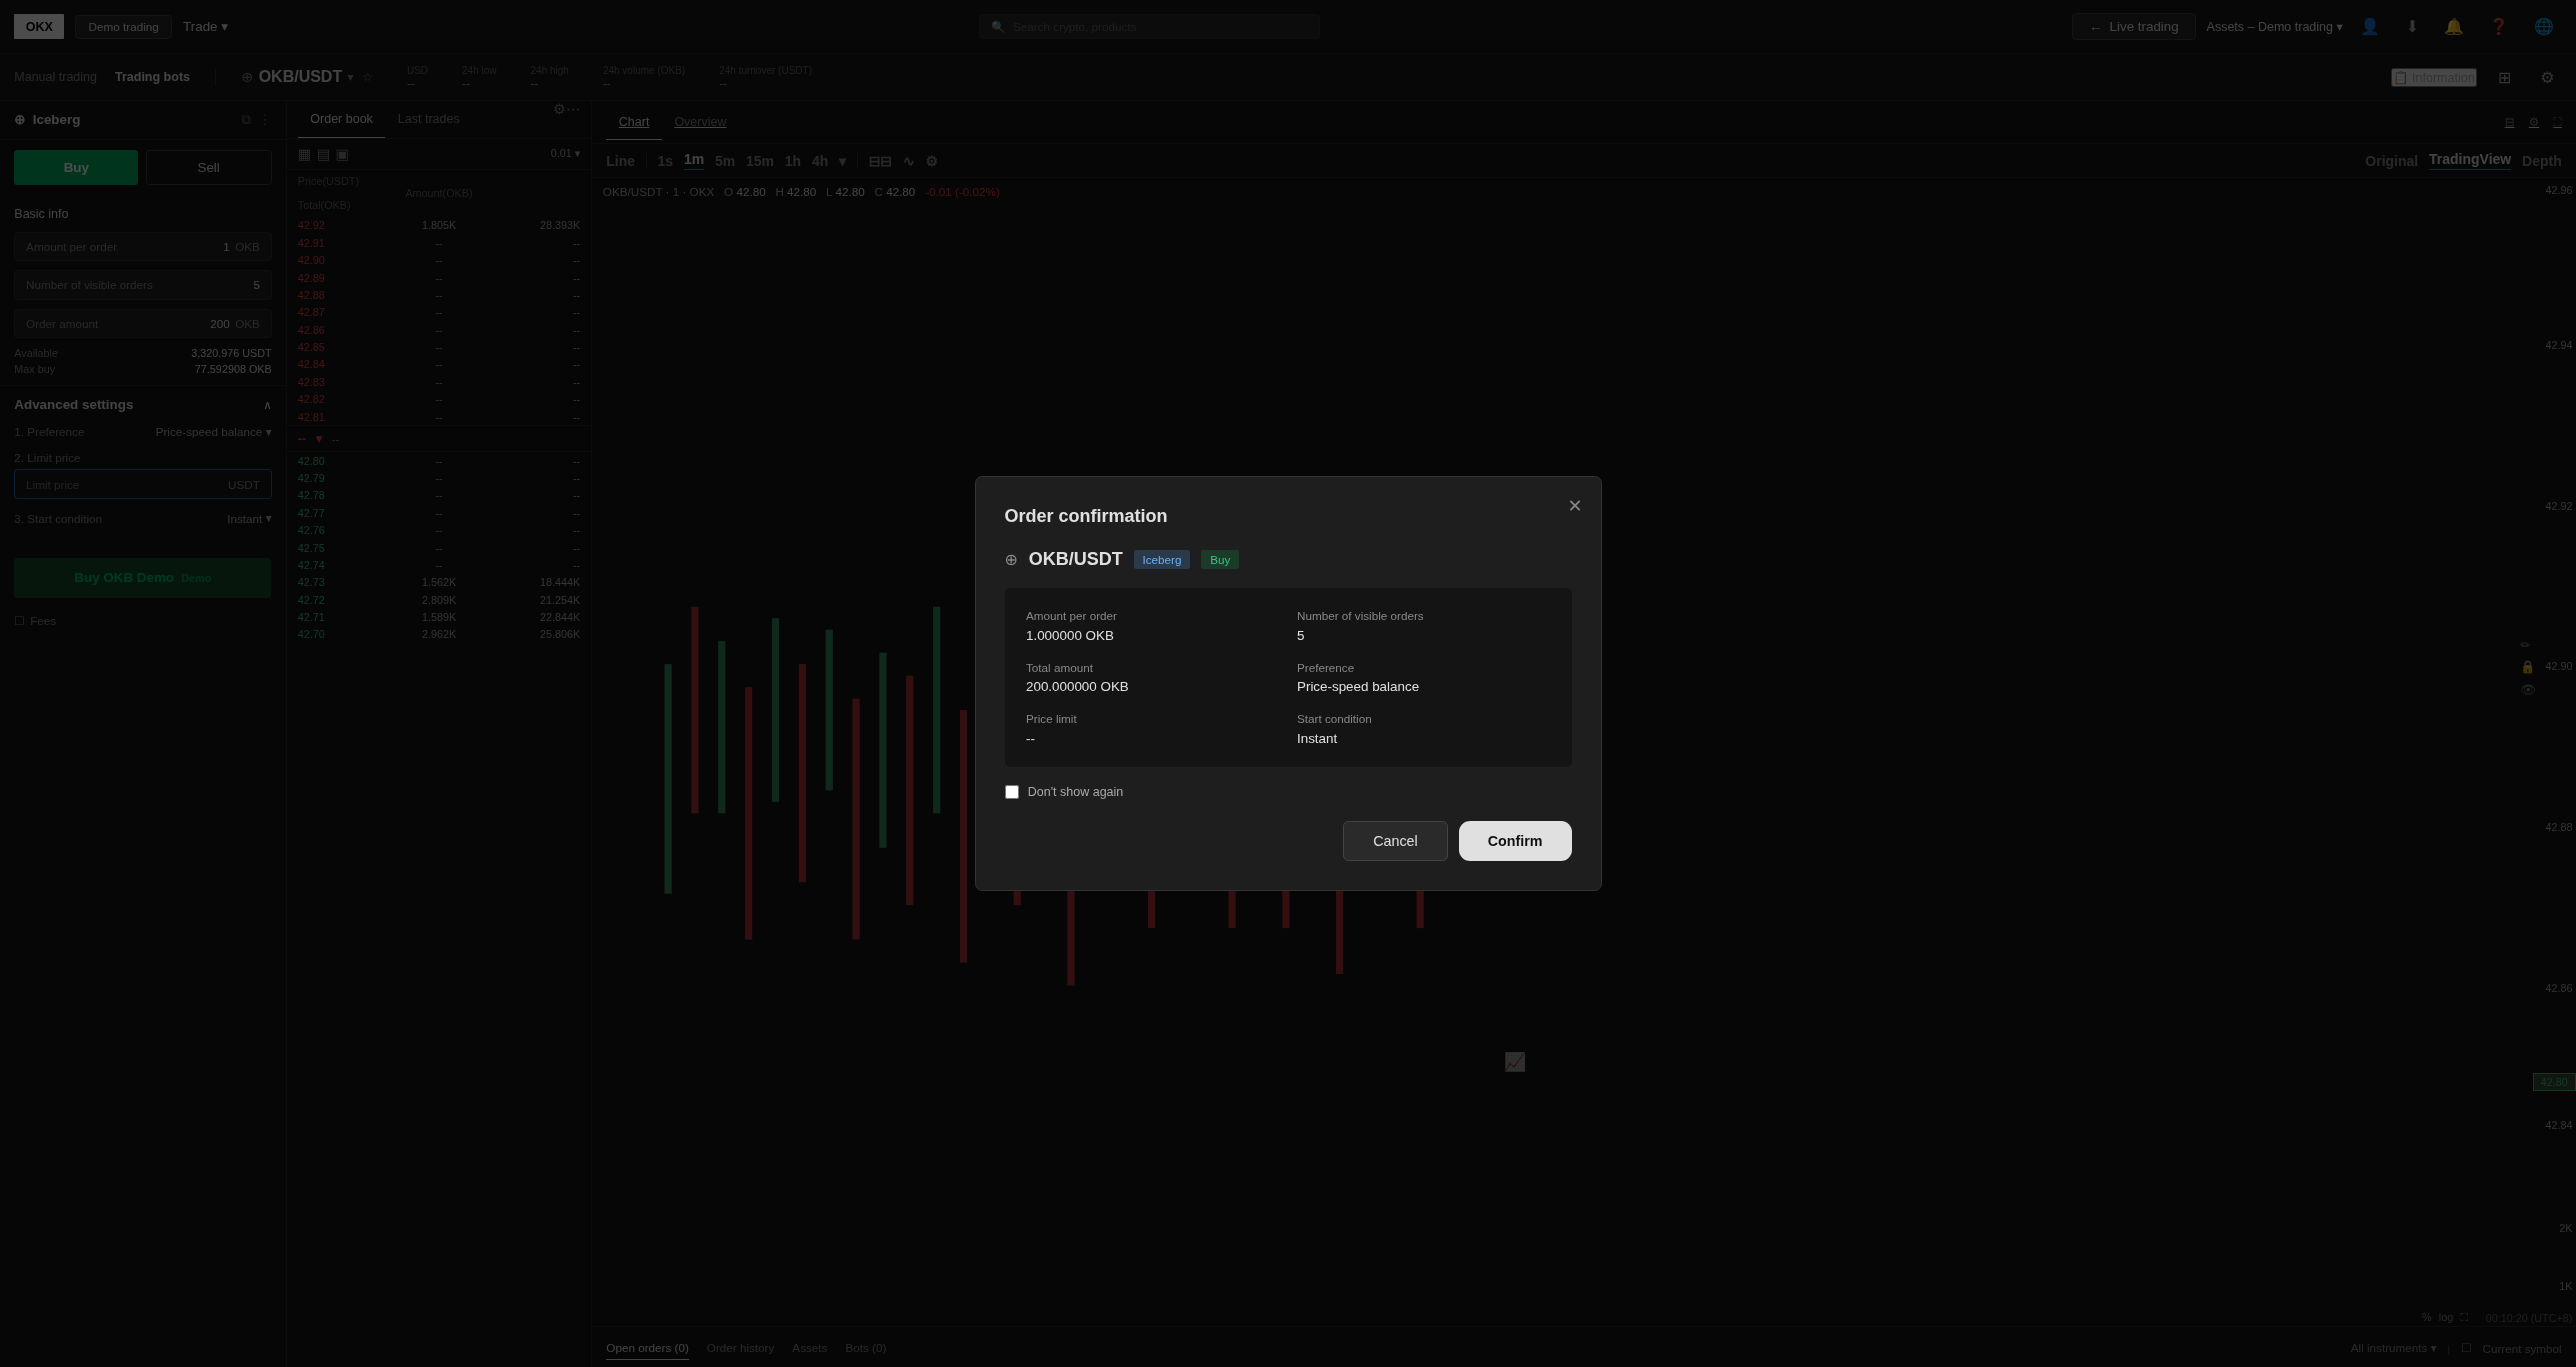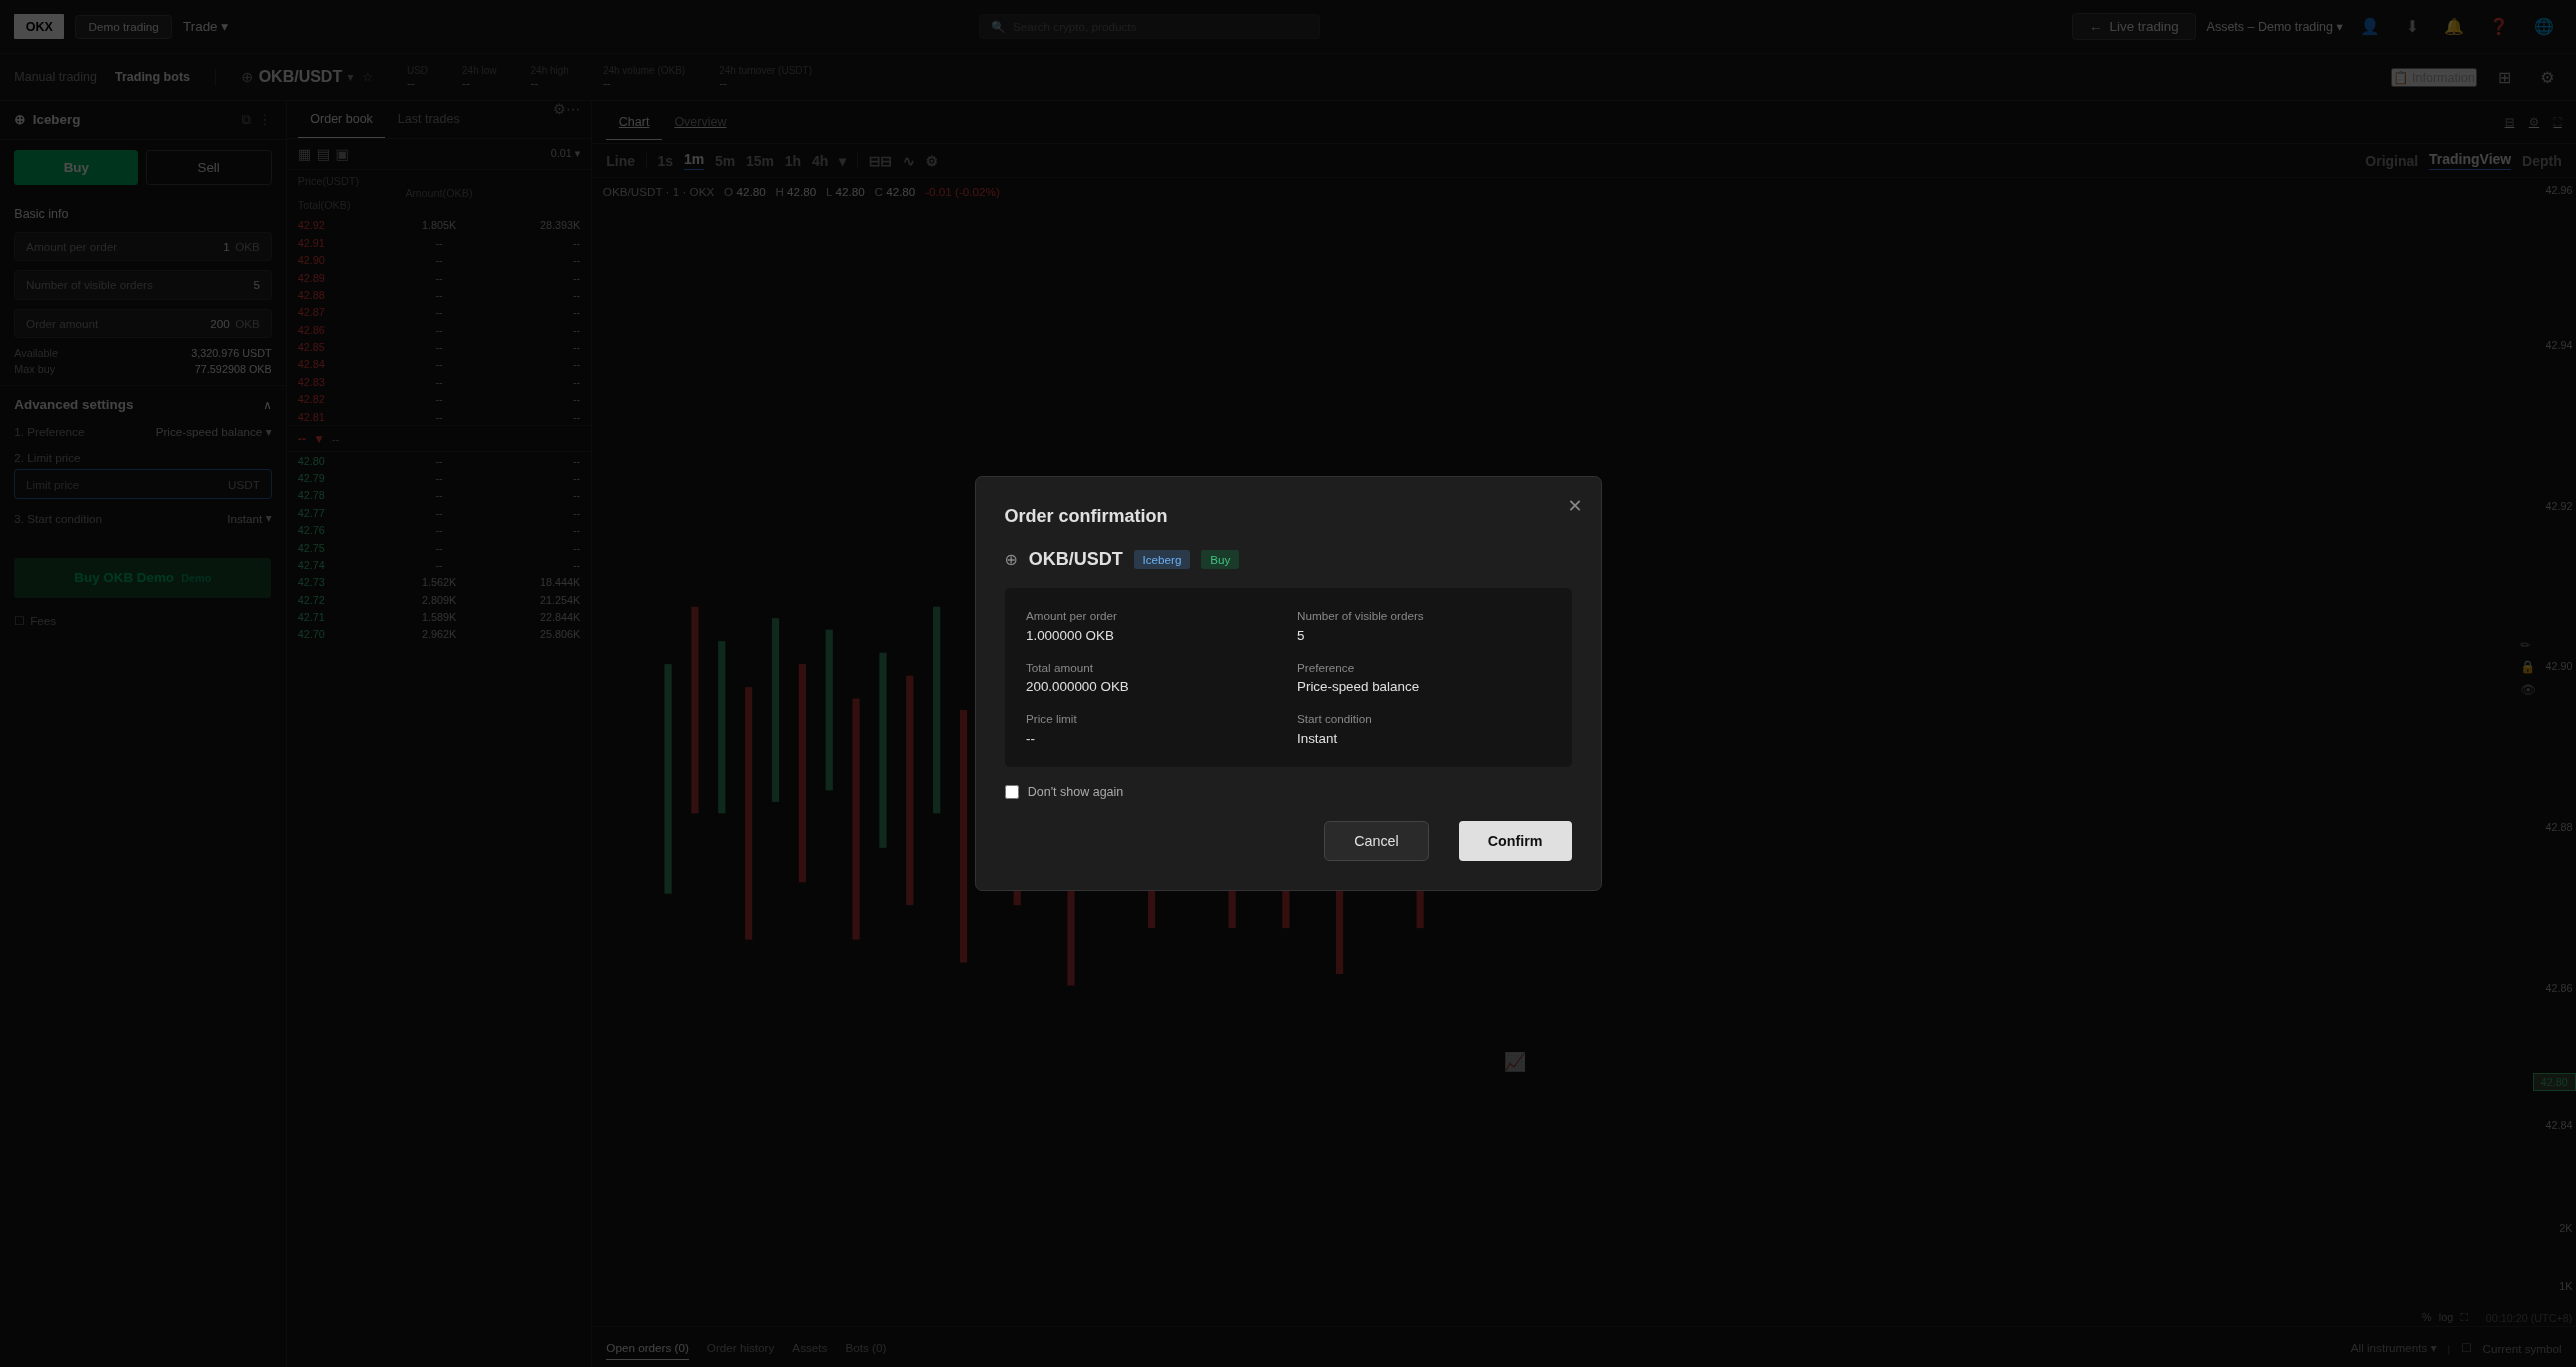--- a/index.html
+++ b/index.html
@@ -136,23 +136,23 @@
     .modal-symbol { font-size: 18px; font-weight: 600; color: #e0e0e0; display: flex; align-items: center; gap: 5.4px; }
     .modal-badge { padding: 2.7px 9px; border-radius: 2.7px; font-size: 11.7px; font-weight: 500; }
     .modal-badge.iceberg { background: #2a3a4a; color: #6ab0f5; }
     .modal-badge.buy { background: #1a3a2a; color: #40c080; }
     .modal-details { background: #141414; border-radius: 5.4px; padding: 21.5px; margin-bottom: 18px; display: grid; grid-template-columns: 1fr 1fr; gap: 18px; }
     .detail-group { display: flex; flex-direction: column; gap: 5.4px; }
     .detail-label { font-size: 11.7px; color: #888; }
     .detail-value { font-size: 13.4px; color: #e0e0e0; font-weight: 500; }
     .checkbox-row { display: flex; align-items: center; gap: 9px; margin-bottom: 21.5px; color: #aaa; font-size: 12.5px; }
     .checkbox-row input { width: 14.3px; height: 14.3px; cursor: pointer; accent-color: #3a7bd5; }
-    .modal-actions { display: flex; justify-content: flex-end; gap: 30px; }
+    .modal-actions { display: flex; justify-content: flex-end; gap: 11px; }
     .cancel-btn { background: #2a2a2a; border: 0.9px solid #444; color: #e0e0e0; padding: 10.8px 29px; border-radius: 5.4px; font-size: 14.3px; cursor: pointer; }
-    .confirm-btn { background: #e0e0e0; border: none; color: #111; padding: 10.8px 29px; border-radius: 4px; font-size: 14.3px; font-weight: 600; cursor: pointer; }
+    .confirm-btn { background: #e0e0e0; border: none; color: #111; padding: 10.8px 29px; border-radius: 11px; font-size: 14.3px; font-weight: 600; cursor: pointer; }
 
     
     .chart-svg { width: 100%; height: 100%; }
   </style>
 </head>
 <body>
 
 <div class="topnav">
   <div class="logo">OKX</div>
   <button class="demo-btn">Demo trading</button>

